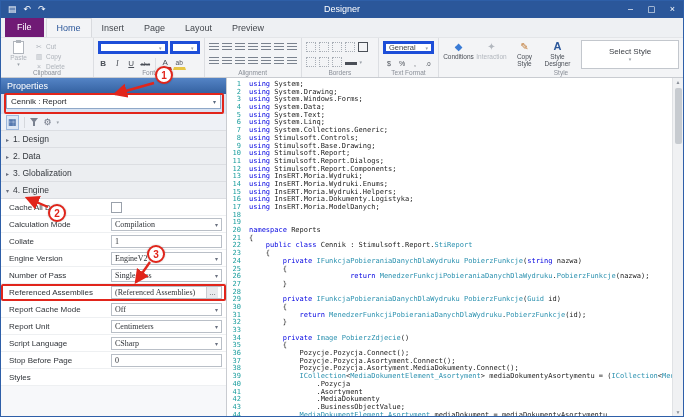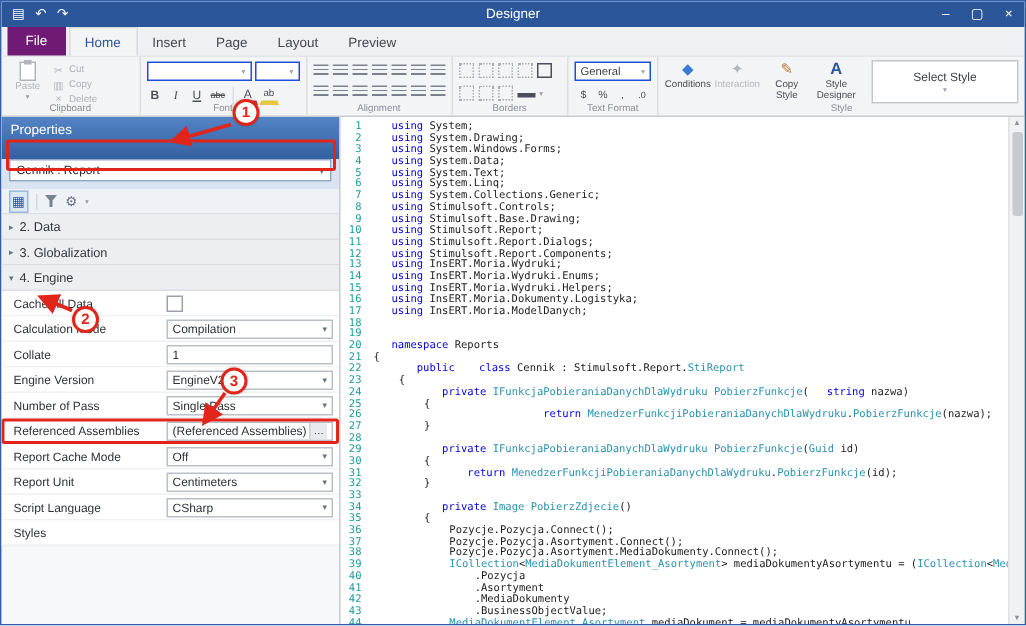--- a/index.html
+++ b/index.html
@@ -26,21 +26,21 @@
   .group { position:relative; border-right:1px solid #dcdee2; }
   .g-label { position:absolute; bottom:1px; left:0; right:0; text-align:center; font-size:6.5px; color:#8a8f98; }
   .bigbtn { width:27px; display:flex; flex-direction:column; align-items:center; font-size:6.5px; color:#5a6068; }
   .bigbtn.disabled, .smallbtn.disabled { color:#aeb3ba; }
   .clip-icon { width:11px; height:13px; border:1px solid #b0b5bc; background:#fff; position:relative; margin-top:1px; }
   .clip-icon::before { content:""; position:absolute; left:2px; top:-2px; width:5px; height:3px; background:#b0b5bc; }
   .tcaret { font-size:5px; color:#9aa0a8; }
   .smallcol { display:flex; flex-direction:column; gap:1px; padding-top:2px; }
   .smallbtn { display:flex; align-items:center; gap:3px; font-size:6.5px; height:9px; }
   .sicon { font-size:7px; width:8px; text-align:center; }
-  .mini-combo { height:13px; background:#fff; border:1px solid #1d4ed8; display:flex; align-items:center; padding:0 3px; font-size:7.5px; color:#3a3e44; }
+  .mini-combo { height:13px; background:#fff; border:3px solid #1d4ed8; display:flex; align-items:center; padding:0 3px; font-size:7.5px; color:#3a3e44; }
   .mini-combo .mc-text { flex:1; overflow:hidden; white-space:nowrap; }
   .fmtbtn { width:13px; height:13px; display:inline-flex; align-items:center; justify-content:center; font-size:8px; color:#4a4f57; border:1px solid transparent; }
   .fmtbtn.strike { font-size:6px; text-decoration:line-through; }
   .fmtbtn.fontcolor { border-bottom:3px solid #c0392b; height:13px; }
   .fmtbtn.highlight { border-bottom:3px solid #e7c545; font-size:6.5px; }
   .vsep { width:1px; height:12px; background:#dcdee2; margin:0 2px; }
   .al-icon { width:10px; height:8px; background:repeating-linear-gradient(to bottom,#7a828e 0 1px,transparent 1px 3px); }
   .icon-row { display:flex; gap:3px; padding:0 4px; align-items:center; }
   .b-sq { width:10px; height:10px; border:1px dotted #a8aeb6; }
   .b-sq.all { border:1px solid #4a4f57; }
@@ -49,49 +49,49 @@
   .stylebtn.disabled { color:#b2b7be; }
   .sticon { font-size:10px; line-height:11px; }
   .sticon.aa { font-weight:bold; color:#2b579a; font-size:11px; }
   .stlabel { margin-top:1px; }
   .style-gallery { width:98px; height:29px; margin-left:6px; background:#fff; border:1px solid #c3c7cd; display:flex; flex-direction:column; align-items:center; justify-content:center; font-size:8px; color:#3a3e44; }
   .gal-caret { font-size:5px; color:#9aa0a8; }
 
   
   .main { display:flex; height:338px; }
   .props { width:226px; background:#f7f8fa; border-right:1px solid #c9ccd1; display:flex; flex-direction:column; position:relative; }
-  .props-header { height:28px; background:linear-gradient(#5484c6,#33609f); color:#fff; font-size:9px; line-height:16px; padding-left:6px; flex:none; }
+  .props-header { height:16px; background:linear-gradient(#5484c6,#33609f); color:#fff; font-size:9px; line-height:16px; padding-left:6px; flex:none; }
   .selector-row { height:20px; background:#d9e3f2; display:flex; align-items:flex-start; padding:0 5px; flex:none; }
   .combo { flex:1; height:15px; background:#fff; border:1px solid #8fa8c8; font-size:8px; color:#23262b; display:flex; align-items:center; padding:0 4px; }
   .combo .caret { margin-left:auto; color:#5a6a80; font-size:6px; }
   .props-toolbar { height:17px; display:flex; align-items:center; gap:5px; padding:0 5px; background:#eef1f6; border-bottom:1px solid #dcdee2; flex:none; }
   .ptool { font-size:9px; color:#6a7180; line-height:13px; }
   .ptool.active { color:#2b579a; border:1px solid #9db8dc; background:#dce7f5; padding:0 1px; }
   .ptool-sep { width:1px; height:11px; background:#d5d8dd; }
   .funnel { position:relative; width:9px; height:10px; }
   .funnel::before { content:""; position:absolute; left:0; top:1px; border-left:4.5px solid transparent; border-right:4.5px solid transparent; border-top:5px solid #7a8290; }
   .funnel::after { content:""; position:absolute; left:3.5px; top:5px; width:2px; height:4px; background:#7a8290; }
   .sec-header { height:17px; background:#eceef1; border-bottom:1px solid #dcdee2; font-size:8.5px; color:#33373d; display:flex; align-items:center; padding-left:5px; gap:4px; flex:none; }
   .sec-arrow { font-size:6px; color:#6a7180; }
   .prow { height:17px; background:#fff; border-bottom:1px solid #eef0f2; display:flex; align-items:center; font-size:8px; color:#2f3338; padding-left:8px; flex:none; position:relative; }
   .plabel { width:102px; flex:none; white-space:nowrap; overflow:hidden; }
   .pval { flex:1; margin-right:4px; height:13px; border:1px solid #b9bfc7; background:#fff; display:flex; align-items:center; padding:0 3px; font-size:8px; overflow:hidden; }
-  .pvtext { white-space:nowrap; overflow:hidden; }
+  .pvtext { white-space:nowrap; overflow:hidden;font-family:Liberation Serif, serif; }
   .pval .caret { margin-left:auto; font-size:6px; color:#6a7180; }
   .pval .browse { margin-left:auto; width:12px; text-align:center; background:#e8eaed; border-left:1px solid #c9ccd1; font-size:7px; line-height:11px; }
   .cb { width:11px; height:11px; border:1px solid #9aa1ab; background:#fff; }
   .prow.hl { outline:2px solid #e1251b; outline-offset:-2px; border-radius:2px; z-index:5; }
 
   
   .code { flex:1; background:#fff; display:flex; overflow:hidden; }
   .gutter { width:17px; padding-top:3px; text-align:right; font-family:"DejaVu Sans Mono",monospace; font-size:7px; color:#1a9d9d; flex:none; }
   .ln { height:7.7px; line-height:7.7px; padding-right:3px; }
   .codelines { flex:1; padding-top:3px; padding-left:5px; font-family:"DejaVu Sans Mono",monospace; font-size:7px; color:#1b1b1b; white-space:pre; overflow:hidden; }
   .cl { height:7.7px; line-height:7.7px; }
-  .k { color:#0000e0;margin-left:12px; } .t { color:#2b91af; }
+  .k { color:#0000e0; } .t { color:#2b91af; }
   .vscroll { width:11px; background:#f0f1f3; border-left:1px solid #e0e2e5; display:flex; flex-direction:column; align-items:center; flex:none; }
   .sarrow { font-size:5px; color:#8a8f98; line-height:8px; }
   .sarrow.bottom { margin-top:auto; }
   .vthumb { width:7px; height:56px; background:#c7cbd0; border-radius:2px; margin-top:2px; }
 
   
   #arrows { position:absolute; inset:0; width:100%; height:100%; z-index:58; pointer-events:none; }
   .ann-circle { position:absolute; width:18px; height:18px; border:2px solid #e1251b; border-radius:50%; background:#fff; color:#e1251b; font-weight:bold; font-size:10px; display:flex; align-items:center; justify-content:center; z-index:60; box-shadow:0 0 2px rgba(0,0,0,.25); }
   .ann-box { position:absolute; border:2px solid #e1251b; border-radius:2px; z-index:55; pointer-events:none; }
 </style>
@@ -269,20 +269,24 @@
       <div class="props-toolbar">
         <span class="ptool active">▦</span>
         <span class="ptool-sep"></span>
         <span class="funnel"></span>
         <span class="ptool">⚙</span>
         <span class="tcaret">▾</span>
       </div>
       <div id="sections">
           <div class="sec-header">
             <span class="sec-arrow">▸</span>
+            <span>1. Design</span>
+          </div>
+          <div class="sec-header">
+            <span class="sec-arrow">▸</span>
             <span>2. Data</span>
           </div>
           <div class="sec-header">
             <span class="sec-arrow">▸</span>
             <span>3. Globalization</span>
           </div>
           <div class="sec-header">
             <span class="sec-arrow">▾</span>
             <span>4. Engine</span>
           </div>
@@ -336,20 +340,26 @@
             <span class="pval">
               <span class="pvtext">Centimeters</span>
               <span class="caret">▾</span>
             </span>
           </div>
           <div class="prow">
             <span class="plabel">Script Language</span>
             <span class="pval">
               <span class="pvtext">CSharp</span>
               <span class="caret">▾</span>
+            </span>
+          </div>
+          <div class="prow">
+            <span class="plabel">Stop Before Page</span>
+            <span class="pval">
+              <span class="pvtext">0</span>
             </span>
           </div>
           <div class="prow">
             <span class="plabel">Styles</span>
           </div>
         </div>
     </div>
 
     <div class="code">
       <div class="gutter" id="gutter">

